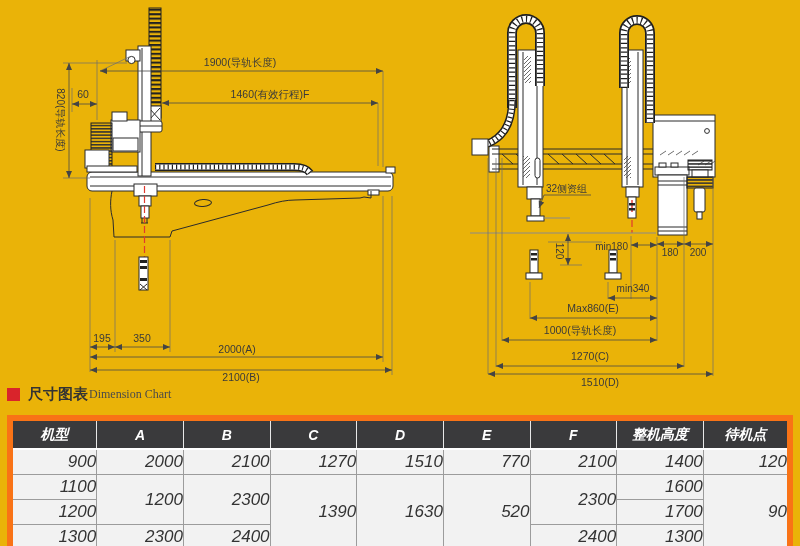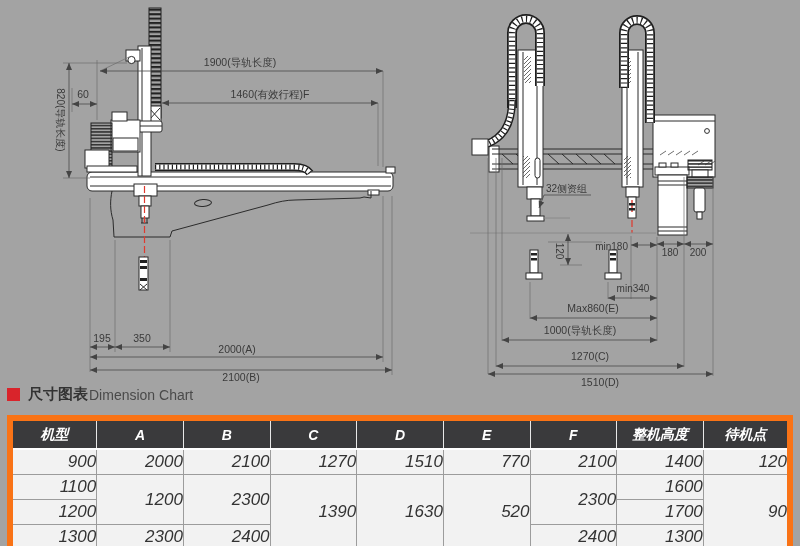--- a/index.html
+++ b/index.html
@@ -3,21 +3,21 @@
 <meta charset="utf-8">
 <style>
   :root{
     --header-bg:#3a3a3c; --header-text:#ffffff; --cell-bg:#f2f2f2;
     --border:#9c9c9c; --accent-red:#d9242b; --line:#2b2b2b;
     --dim-line:#4a4a4a; --centerline-red:#e0392e;
   }
   html,body{margin:0;padding:0;}
   body{width:800px;height:546px;background:#fff;position:relative;
        font-family:"Liberation Sans","DejaVu Sans",sans-serif;overflow:hidden;}
-  .page{position:absolute;inset:0;background:#a3a3a3;}
+  .page{position:absolute;inset:0;background:#eab308;}
   svg.drawings{position:absolute;left:0;top:0;}
 
   
   .ln{stroke:var(--line);fill:none;stroke-width:1;}
   .lnw{stroke:var(--line);fill:#fff;stroke-width:1;}
   .dim{stroke:var(--dim-line);stroke-width:.8;fill:none;}
   .ext{stroke:#6f6f6f;stroke-width:.7;fill:none;}
   .gray{stroke:#8a8a8a;stroke-width:1;fill:none;}
   .red{stroke:var(--centerline-red);stroke-width:1.2;stroke-dasharray:7 3;fill:none;}
   .redsolid{stroke:var(--centerline-red);stroke-width:1.4;fill:none;}
@@ -27,21 +27,21 @@
   .chain-i{stroke:#fff;stroke-width:6.5;fill:none;}
   .chain-l{stroke:#1f1f1f;stroke-width:6.5;fill:none;stroke-dasharray:1.2 3.2;}
   .chain-os{stroke:#1f1f1f;stroke-width:8;fill:none;}
   .chain-is{stroke:#fff;stroke-width:5;fill:none;}
   .chain-ls{stroke:#1f1f1f;stroke-width:5;fill:none;stroke-dasharray:1.2 3;}
 
   
   .section-label{position:absolute;left:7px;top:385px;display:flex;align-items:center;}
   .red-sq{width:13px;height:13px;background:var(--accent-red);margin-right:8px;flex:none;}
   .zh-title{font-weight:bold;font-size:15px;color:#333;margin-right:1px;white-space:nowrap;}
-  .en-title{font-size:14px;color:#4a4a4a;white-space:nowrap;}
+  .en-title{font-size:12px;color:#4a4a4a;white-space:nowrap;font-family:Liberation Serif, serif;}
 
   
   table.dim-table{position:absolute;left:7px;top:415px;width:786px;
     border-collapse:collapse;table-layout:fixed;border:6px solid #f97316;font-style:italic;}
   table.dim-table th{background:var(--header-bg);color:var(--header-text);
     font-size:14px;font-weight:bold;height:27px;border:1px solid #e8e8e8;
     border-bottom:2px solid #fff;padding:0;text-align:center;}
   table.dim-table td{background:var(--cell-bg);border:1px solid var(--border);
     text-align:right;vertical-align:middle;font-size:17px;color:#333;
     height:24px;padding:0;}

